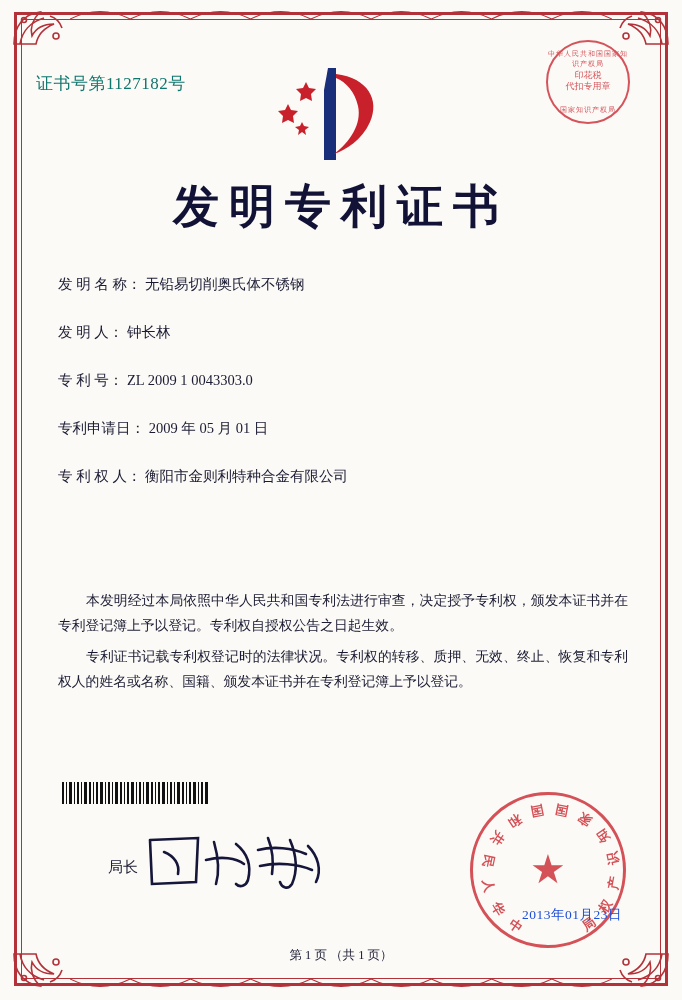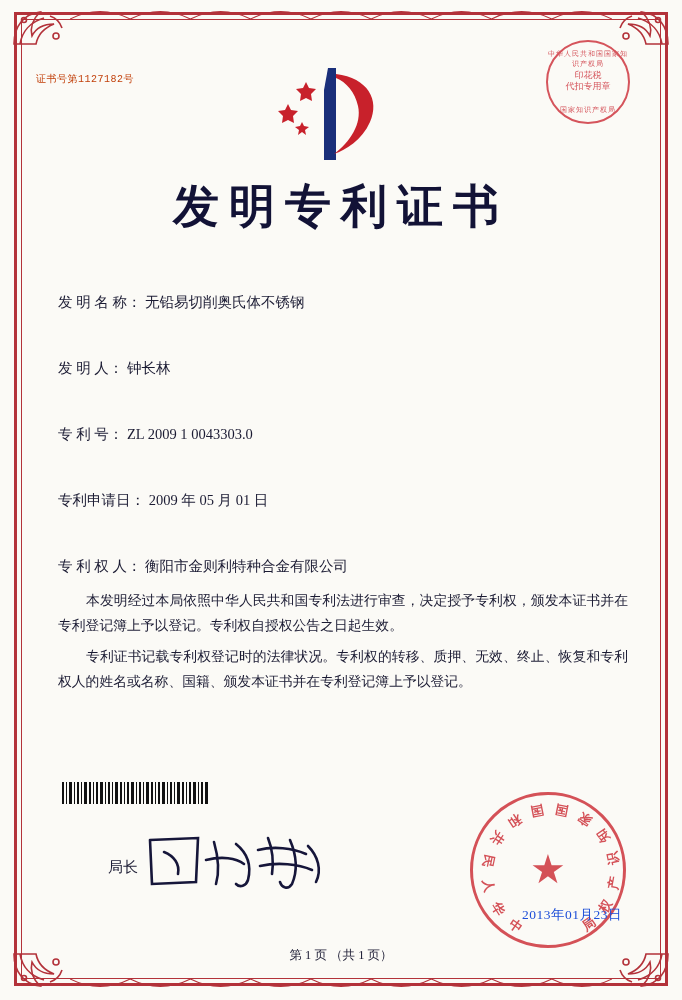--- a/index.html
+++ b/index.html
@@ -65,24 +65,23 @@
     height: 16px;
     color: #b3323a;
     transform: scaleY(-1);
   }
 
   
   .cert-number {
     position: absolute;
     left: 36px;
     top: 72px;
-    font-size: 10px;
+    font-size: 17px;
     letter-spacing: 0.5px;
-    color: #c2410c;
-    font-family: Liberation Mono, monospace;
+    color: #0f766e;
   }
 
   .logo {
     position: absolute;
     left: 272px;
     top: 60px;
     width: 120px;
     height: 110px;
   }
 
@@ -143,21 +142,20 @@
     color: #1b1b33;
     white-space: nowrap;
   }
   .field-label {
     display: inline-block;
     color: #1b1b33;
   }
   .field-value {
     display: inline-block;
     color: #1b1b33;
-    margin-top: 18px;
   }
 
   
   .body-text {
     position: absolute;
     left: 58px;
     right: 54px;
     top: 588px;
     font-size: 13.8px;
     line-height: 25px;

